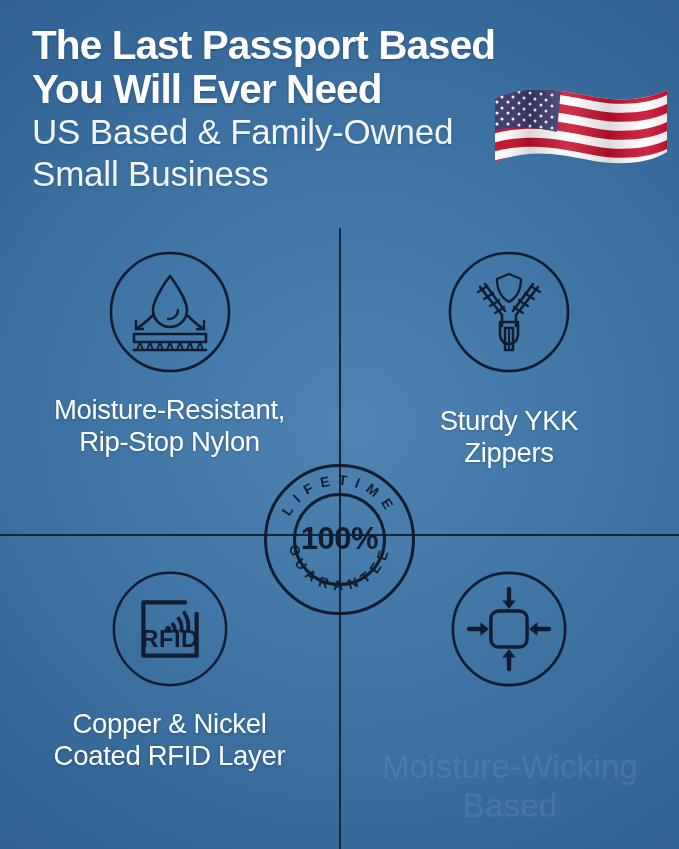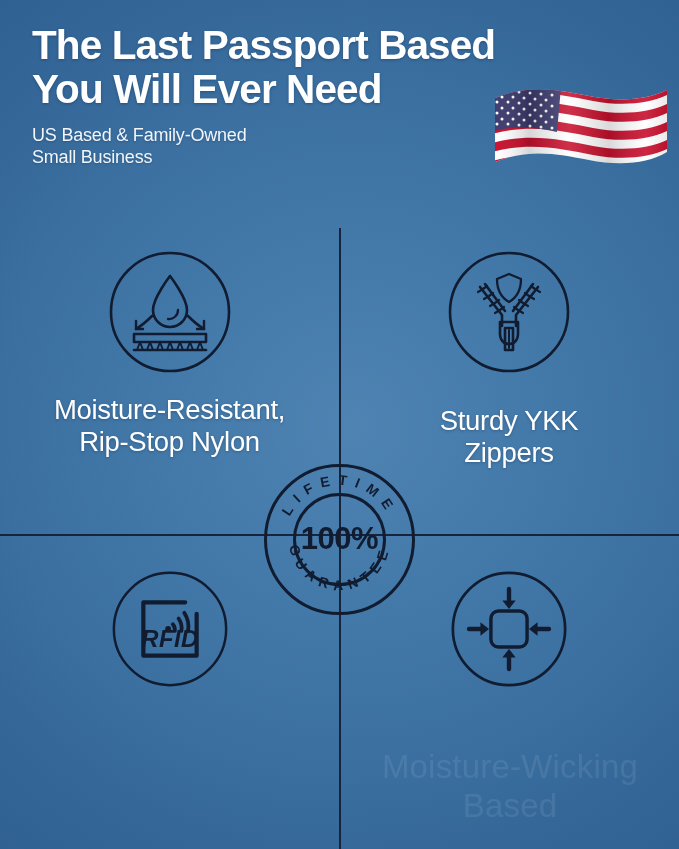--- a/index.html
+++ b/index.html
@@ -64,22 +64,21 @@
     font-size: 40.5px;
     font-weight: 700;
     color: #ffffff;
     line-height: 1.08;
     letter-spacing: -0.9px;
     white-space: pre-line;
     text-shadow: 0 1px 3px rgba(10,30,55,0.34);
     max-width: 625px;
   }
   #subtitle {
-    margin-top: 14px;
-    font-size: 18px;
+    font-size: 35px;
     font-weight: 400;
     color: #f2f6fa;
     line-height: 1.18;
     letter-spacing: -0.2px;
     white-space: pre-line;
     text-shadow: 0 1px 2px rgba(10,30,55,0.26);
     max-width: 470px;
   }
 
   
@@ -135,21 +134,20 @@
 
   .icon-circle {
     width: 124px;
     height: 124px;
     flex: 0 0 124px;
   }
   .q3 .icon-circle, .q4 .icon-circle {
     width: 118px;
     height: 118px;
     flex: 0 0 118px;
-    font-style: italic;
   }
   .icon-circle svg { display: block; width: 100%; height: 100%; }
 
   .feature-label {
     margin-top: 20px;
     font-size: 27.5px;
     font-weight: 400;
     color: #ffffff;
     line-height: 1.16;
     letter-spacing: -0.3px;
@@ -347,20 +345,22 @@
           <g stroke-width="4" fill="none">
             <circle cx="60" cy="62" r="3.1" fill="#111c31" stroke="none"></circle>
             <path d="M65 57 A9 9 0 0 1 67 64"></path>
             <path d="M71 51 A18 18 0 0 1 74 64"></path>
             <path d="M77 45 A27 27 0 0 1 81 64"></path>
           </g>
 
           <text x="62" y="81" font-family="Liberation Sans, sans-serif" font-size="25" font-weight="700" fill="#111c31" stroke="none" text-anchor="middle" letter-spacing="0.5">RFID</text>
         </svg>
       </div>
+      <div class="feature-label">Copper &amp; Nickel
+Coated RFID Layer</div>
     </div>
 
     <div class="quadrant q4">
       <div class="icon-circle">
         <svg viewBox="0 0 124 124" xmlns="http://www.w3.org/2000/svg" fill="none" stroke="#111c31" stroke-width="2.8" stroke-linecap="round" stroke-linejoin="round">
           <circle cx="62" cy="62" r="59"></circle>
 
           <rect x="43" y="43" width="38" height="38" rx="8" stroke-width="3.6"></rect>
 
           <g stroke-width="4" fill="#111c31">

